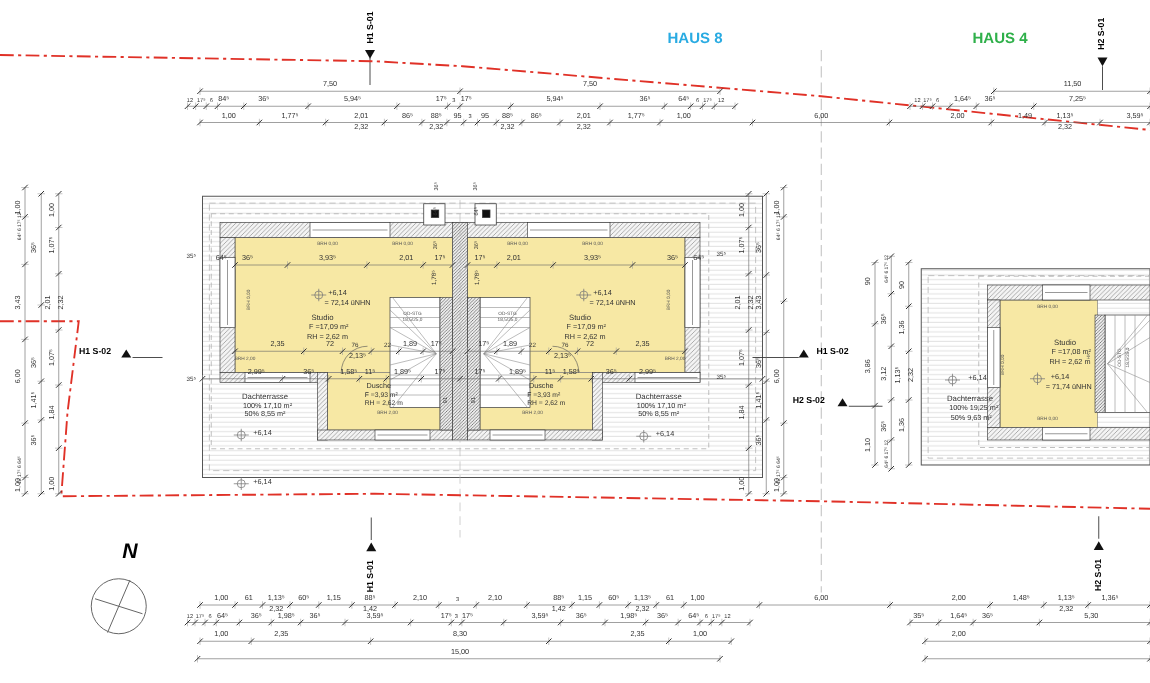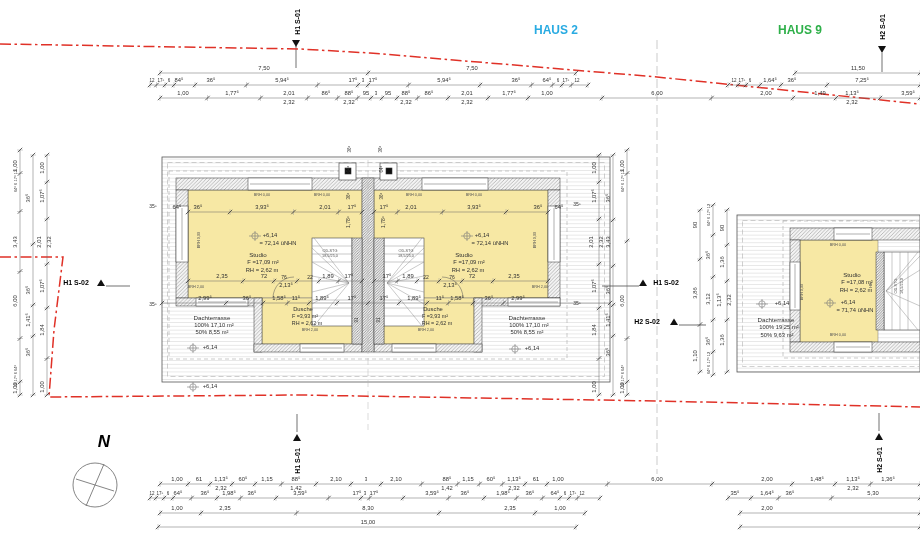--- a/index.html
+++ b/index.html
@@ -605,22 +605,22 @@
       <line x1="724.8" y1="374.2" x2="729.2" y2="369.8" stroke="#333" stroke-width="0.8"></line>
       <line x1="724" y1="245" x2="730" y2="245" stroke="#999" stroke-width="0.45"></line>
       <line x1="724.8" y1="247.2" x2="729.2" y2="242.8" stroke="#333" stroke-width="0.8"></line>
       <line x1="724" y1="281" x2="730" y2="281" stroke="#999" stroke-width="0.45"></line>
       <line x1="724.8" y1="283.2" x2="729.2" y2="278.8" stroke="#333" stroke-width="0.8"></line>
       <line x1="724" y1="320" x2="730" y2="320" stroke="#999" stroke-width="0.45"></line>
       <line x1="724.8" y1="322.2" x2="729.2" y2="317.8" stroke="#333" stroke-width="0.8"></line>
     </svg>
 
 <div id="overlay">
-  <span class="lbl b" style="left: 556px; top: 30px; font-size: 12px; color: rgb(41, 171, 226);">HAUS 2</span>
-  <span class="lbl b" style="left: 800px; top: 30px; font-size: 12px; color: rgb(47, 176, 74);">HAUS 9</span>
+  <span class="lbl b" style="left: 556px; top: 30px; font-size: 12px; color: rgb(41, 171, 226);">HAUS 8</span>
+  <span class="lbl b" style="left: 800px; top: 30px; font-size: 12px; color: rgb(47, 176, 74);">HAUS 4</span>
 <span class="lbl rot b" style="left: 297px; top: 22px; font-size: 7px;">H1 S-01</span>
       <span class="lbl rot b" style="left: 882px; top: 27px; font-size: 7px;">H2 S-01</span>
       <span class="lbl rot b" style="left: 297px; top: 461px; font-size: 7px;">H1 S-01</span>
       <span class="lbl rot b" style="left: 879px; top: 460px; font-size: 7px;">H2 S-01</span>
       <span class="lbl b" style="left: 76px; top: 282px; font-size: 7px;">H1 S-02</span>
       <span class="lbl b" style="left: 666px; top: 282px; font-size: 7px;">H1 S-02</span>
       <span class="lbl b" style="left: 647px; top: 321px; font-size: 7px;">H2 S-02</span>
       <span class="lbl b i" style="left: 104px; top: 441px; font-size: 17px;">N</span>
       <span class="lbl" style="left: 270px; top: 236px; font-size: 5.8px;">+6,14</span>
       <span class="lbl" style="left: 278px; top: 244px; font-size: 5.8px;">= 72,14 üNHN</span>

